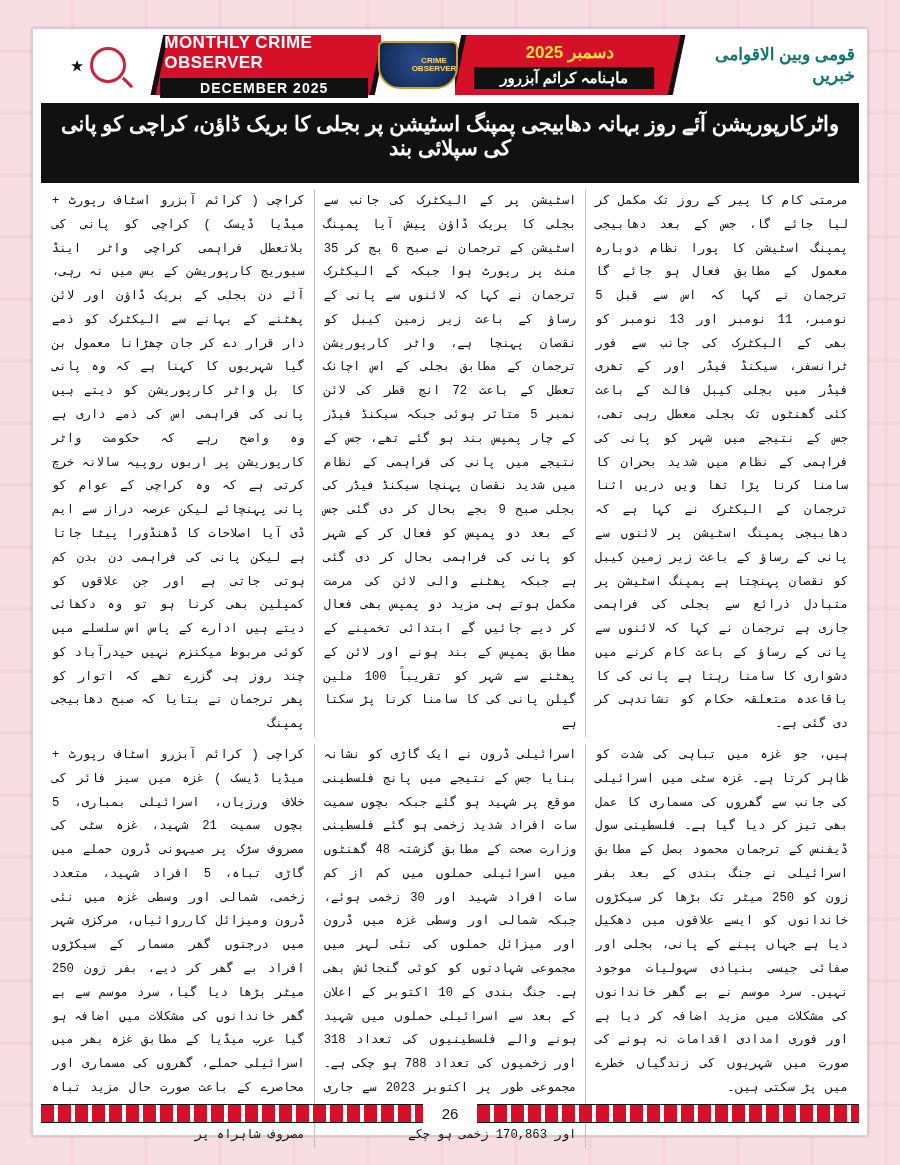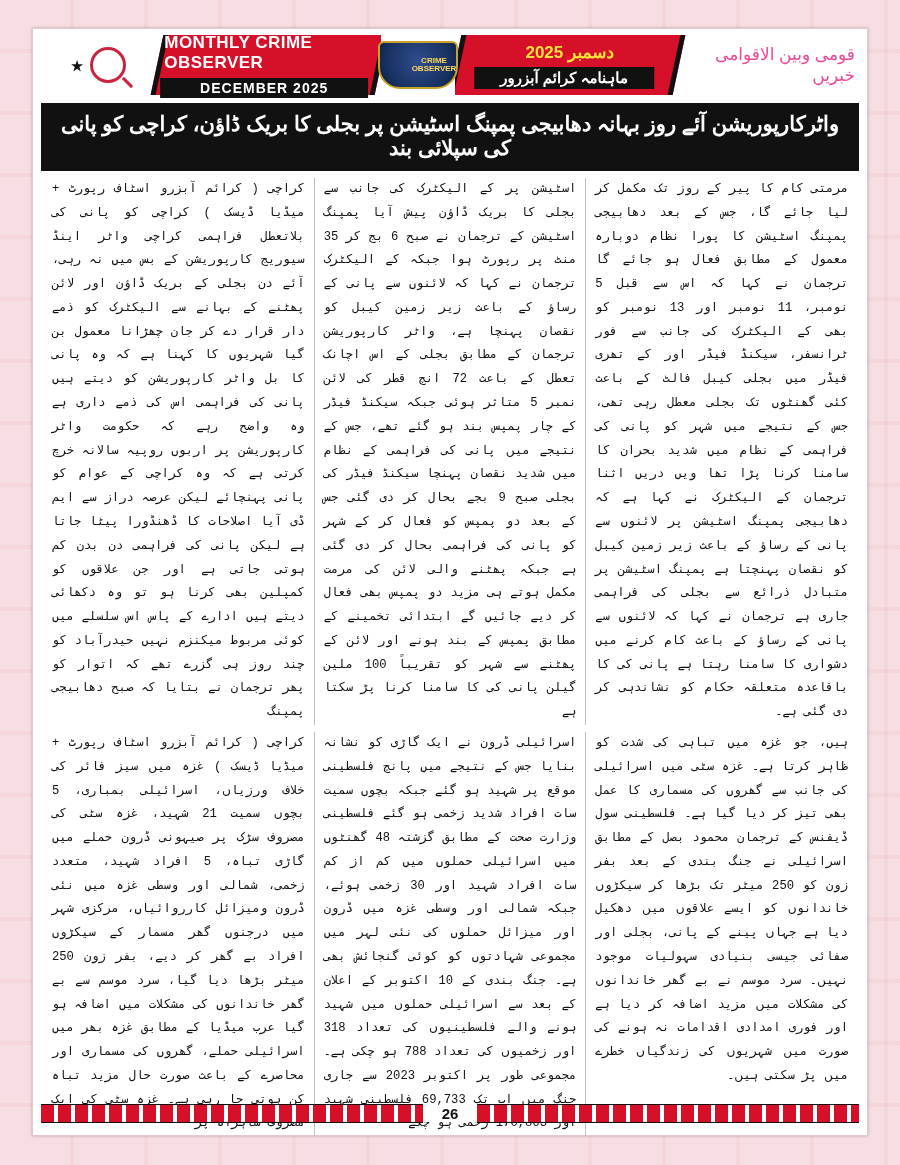--- a/index.html
+++ b/index.html
@@ -157,29 +157,29 @@
     margin-top: 2px;
   }
   .mast-right {
     width: 176px;
     display: flex;
     align-items: center;
     justify-content: flex-start;
     direction: rtl;
     padding-right: 6px;
     font-size: 17px;
-    font-weight: normal;
-    color: #ec4899;
+    font-weight: bold;
+    color: #0f766e;
   }
   
   .headline-bar {
     background: #111;
     color: #fff;
     margin: 8px 8px 0 8px;
-    padding: 9px 14px 11px 14px;
+    padding: 9px 14px 23px 14px;
     text-align: center;
     direction: rtl;
     font-size: 21px;
     font-weight: bold;
     letter-spacing: 0.3px;
   }
   .headline-bar.second {
     margin-top: 10px;
     font-size: 22px;
     padding: 11px 14px 13px 14px;
@@ -225,21 +225,21 @@
     height: 17px;
     background: #d7102a;
     background-image: repeating-linear-gradient(90deg, #d7102a 0px, #d7102a 13px, #ffffff 13px, #ffffff 17px);
     border-top: 1px solid #111;
     border-bottom: 1px solid #111;
   }
   .pagenum {
     width: 54px;
     text-align: center;
     font-size: 15px;
-    font-weight: bold;
+    font-weight: normal;
     color: #111;
     background: #fff;
   }
 </style>
 </head>
 <body>
 
 <div class="bg-watermark"></div>
 
 <div class="page">

